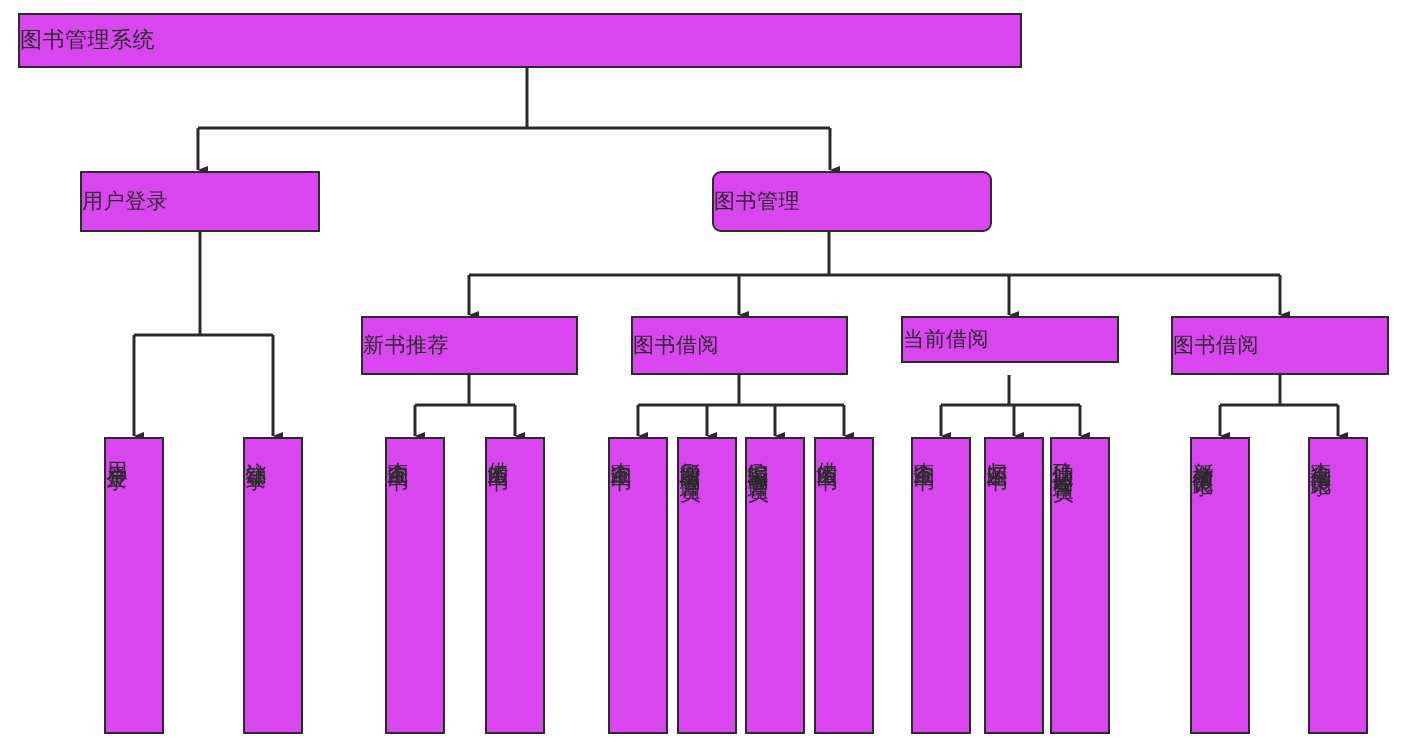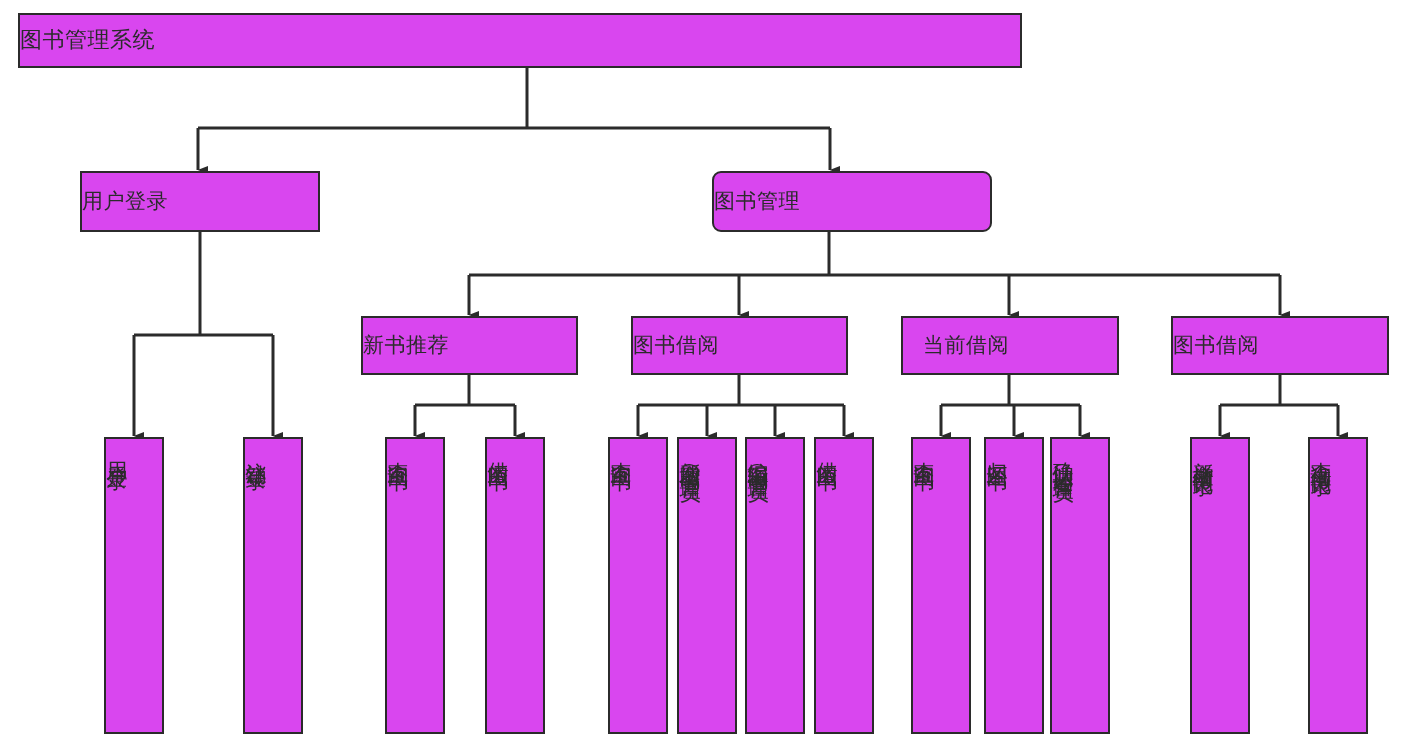--- a/index.html
+++ b/index.html
@@ -140,21 +140,21 @@
   <div class="node horiz" style="left: 712px; top: 171px; width: 280px; height: 61px; border-color: rgb(43, 43, 43); color: rgb(43, 43, 43); border-radius: 9px;">
     <span class="node-label">图书管理</span>
   </div>
 
   <div class="node horiz" style="left: 361px; top: 316px; width: 217px; height: 59px; border-color: rgb(43, 43, 43); color: rgb(43, 43, 43);">
     <span class="node-label">新书推荐</span>
   </div>
   <div class="node horiz" style="left: 631px; top: 316px; width: 217px; height: 59px; border-color: rgb(43, 43, 43); color: rgb(43, 43, 43);">
     <span class="node-label">图书借阅</span>
   </div>
-  <div class="node horiz" style="left: 901px; top: 316px; width: 218px; height: 59px; border-color: rgb(43, 43, 43); color: rgb(43, 43, 43); padding-left: 20px;">
+  <div class="node horiz" style="left: 901px; top: 316px; width: 218px; height: 47px; border-color: rgb(43, 43, 43); color: rgb(43, 43, 43);">
     <span class="node-label">当前借阅</span>
   </div>
   <div class="node horiz" style="left: 1171px; top: 316px; width: 218px; height: 59px; border-color: rgb(43, 43, 43); color: rgb(43, 43, 43);">
     <span class="node-label">图书借阅</span>
   </div>
 
   <div class="node vert" style="left: 104px; top: 437px; width: 60px; height: 297px; border-color: rgb(43, 43, 43); color: rgb(43, 43, 43);">
     <span class="node-label">用户登录</span>
   </div>
   <div class="node vert" style="left: 243px; top: 437px; width: 60px; height: 297px; border-color: rgb(43, 43, 43); color: rgb(43, 43, 43);">

